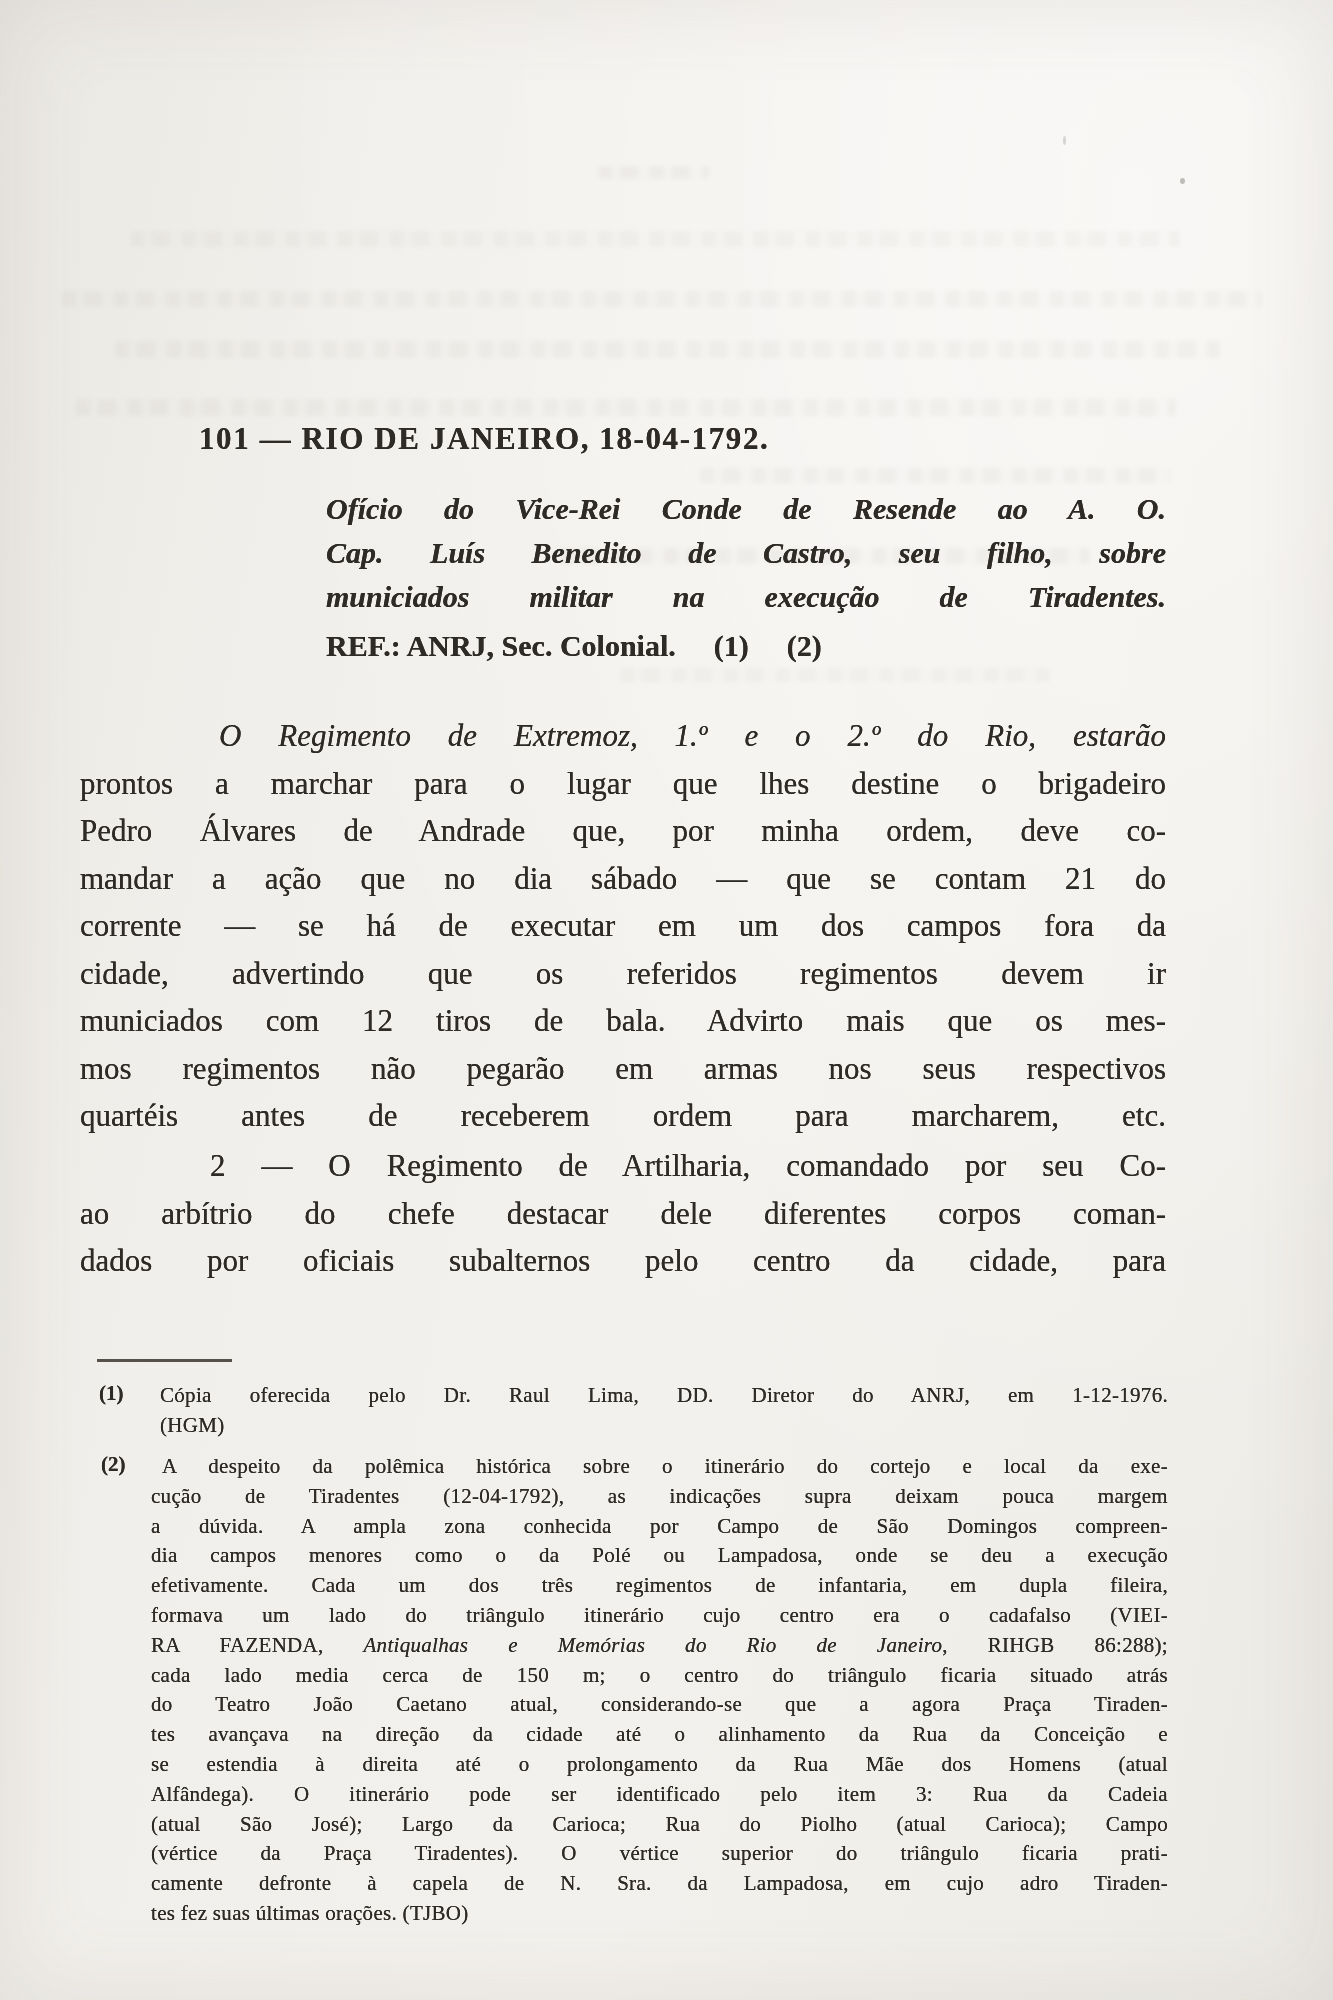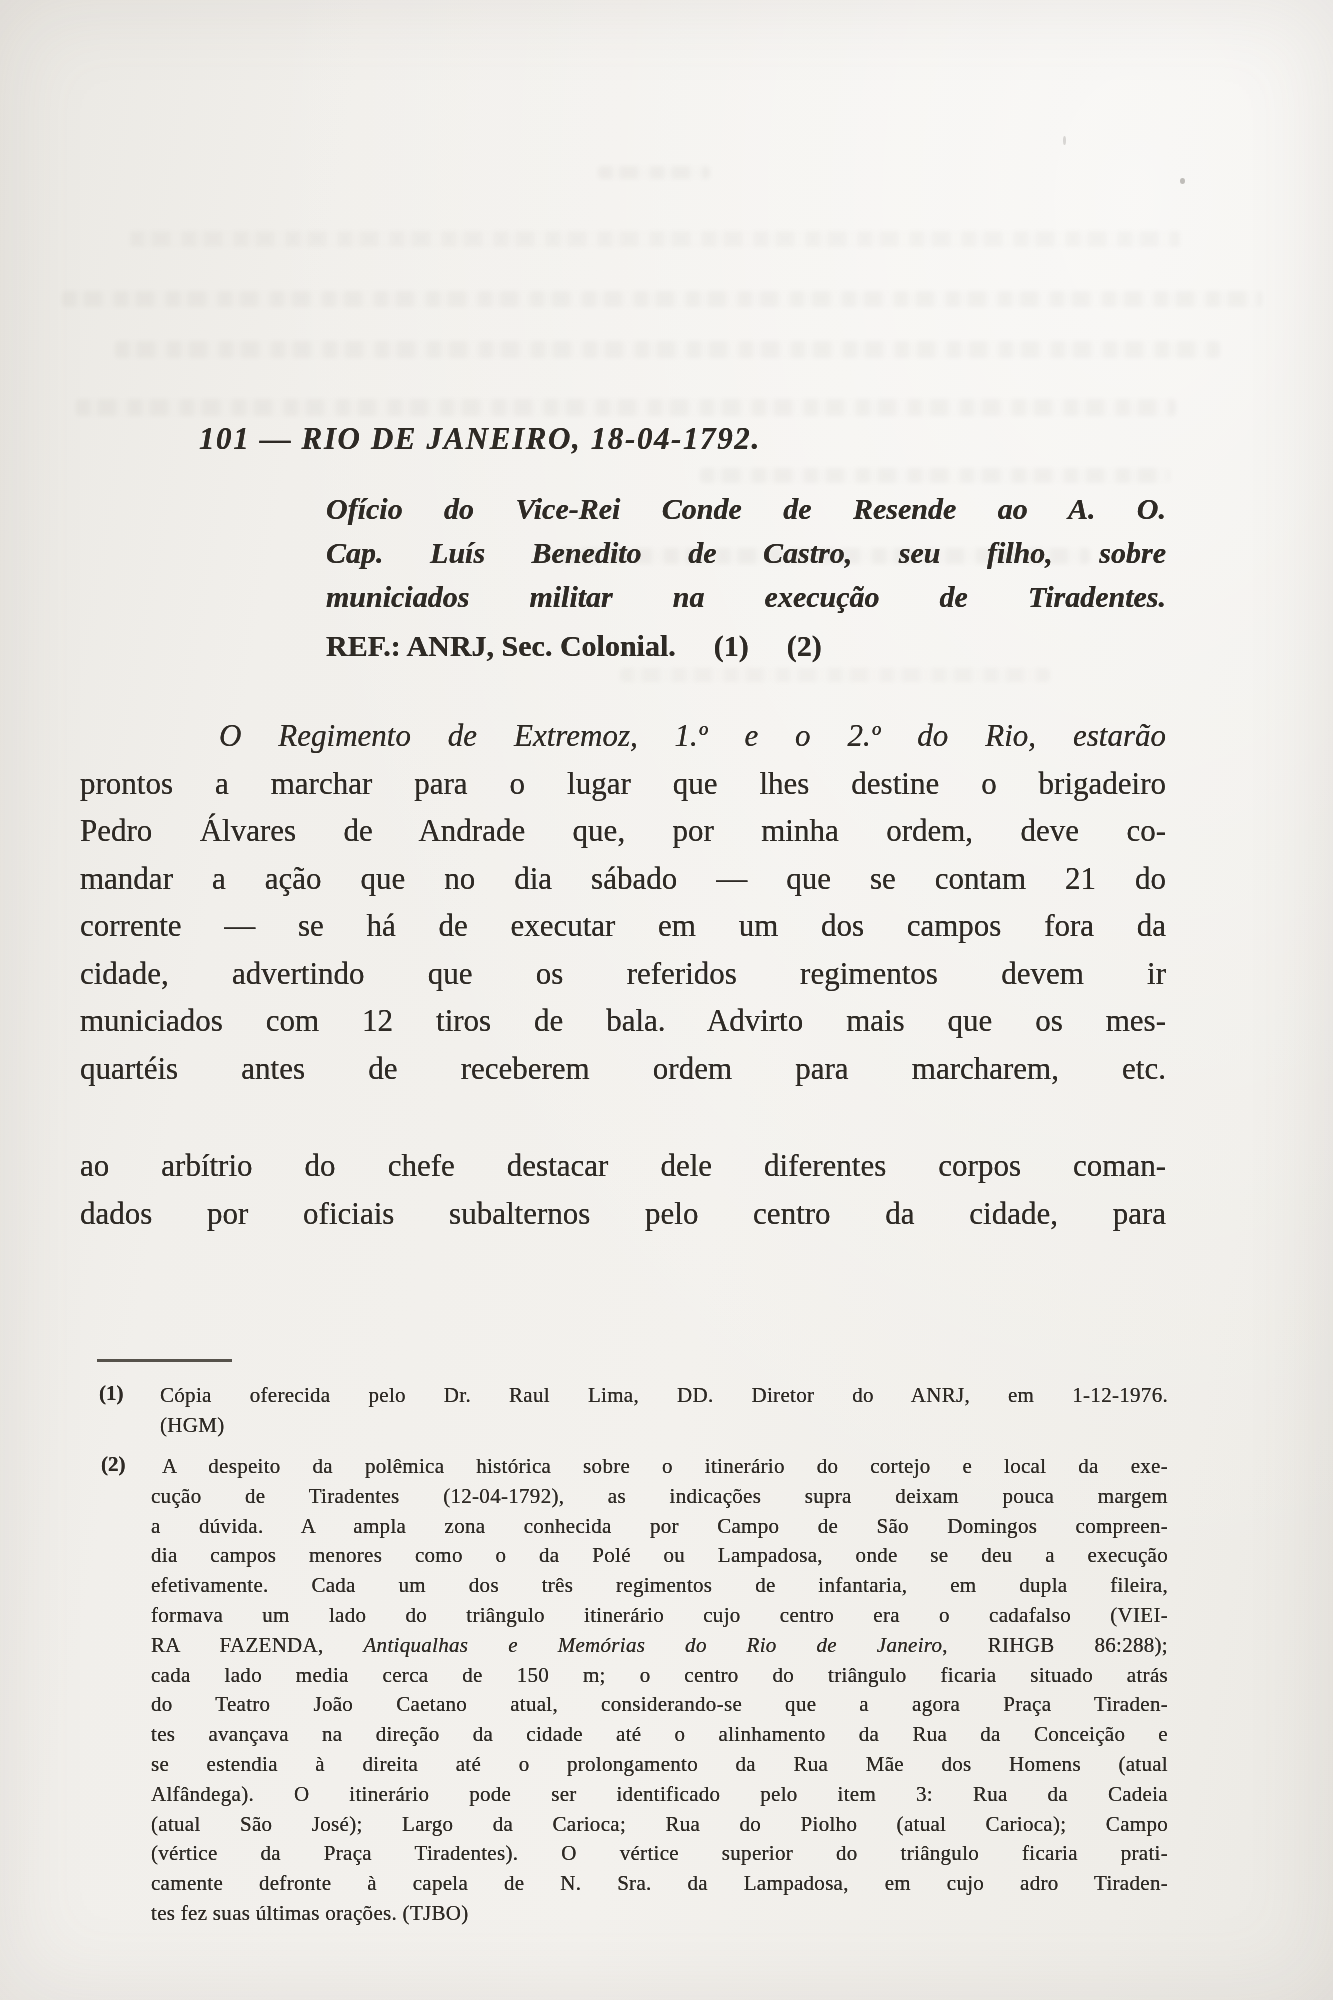--- a/index.html
+++ b/index.html
@@ -20,21 +20,21 @@
   .smudge{
     position:absolute;
     background:repeating-linear-gradient(90deg,#6f6a60 0 14px,rgba(111,106,96,.25) 14px 22px,#6f6a60 22px 40px,rgba(111,106,96,.2) 40px 52px);
     filter:blur(2px);
     border-radius:4px;
   }
   .speck{position:absolute;background:#55504a;border-radius:50%;}
   
   .doc-number{
     font-size:31px;font-weight:700;letter-spacing:1.6px;
-    text-shadow:0 0 .5px #2e2a25;white-space:nowrap;font-style:italic;
+    text-shadow:0 0 .5px #2e2a25;white-space:nowrap;
   }
   .summary{width:840px;font-style:italic;font-weight:700;font-size:30px;}
   .summary .line{line-height:44px;text-align:justify;text-align-last:justify;white-space:normal;text-shadow:0 0 .4px #2e2a25;}
   .refline{font-size:30px;font-weight:700;white-space:nowrap;text-shadow:0 0 .4px #2e2a25;}
   .refline .noteref{margin-left:38px;}
   
   .bodyblock{width:1086px;font-size:31px;}
   .bodyblock .line{
     line-height:47.5px;height:47.5px;
     text-align:justify;text-align-last:justify;
@@ -86,24 +86,26 @@
   </div>
 
   <div class="abs bodyblock" style="left:80px;top:712px;">
     <div class="line indent1">O Regimento de Extremoz, 1.º e o 2.º do Rio, estarão</div>
     <div class="line">prontos a marchar para o lugar que lhes destine o brigadeiro</div>
     <div class="line">Pedro Álvares de Andrade que, por minha ordem, deve co-</div>
     <div class="line">mandar a ação que no dia sábado — que se contam 21 do</div>
     <div class="line">corrente — se há de executar em um dos campos fora da</div>
     <div class="line">cidade, advertindo que os referidos regimentos devem ir</div>
     <div class="line">municiados com 12 tiros de bala. Advirto mais que os mes-</div>
+    <div class="line">mos regimentos não pegarão em armas nos seus respectivos</div>
     <div class="line">quartéis antes de receberem ordem para marcharem, etc.</div>
   </div>
 
   <div class="abs bodyblock" style="left:80px;top:1142px;">
+    <div class="line indent2">2 — O Regimento de Artilharia, comandado por seu Co-</div>
     <div class="line">ao arbítrio do chefe destacar dele diferentes corpos coman-</div>
     <div class="line">dados por oficiais subalternos pelo centro da cidade, para</div>
   </div>
 
   <div class="abs fn-divider" style="left:97px;top:1359px;width:135px;height:3px;"></div>
 
   <div class="abs fn-marker" style="left:99px;top:1381px;">(1)</div>
   <div class="abs fnblock" style="left:160px;top:1381px;width:1008px;">
     <div class="line">Cópia oferecida pelo Dr. Raul Lima, DD. Diretor do ANRJ, em 1-12-1976.</div>
     <div class="line left">(HGM)</div>

